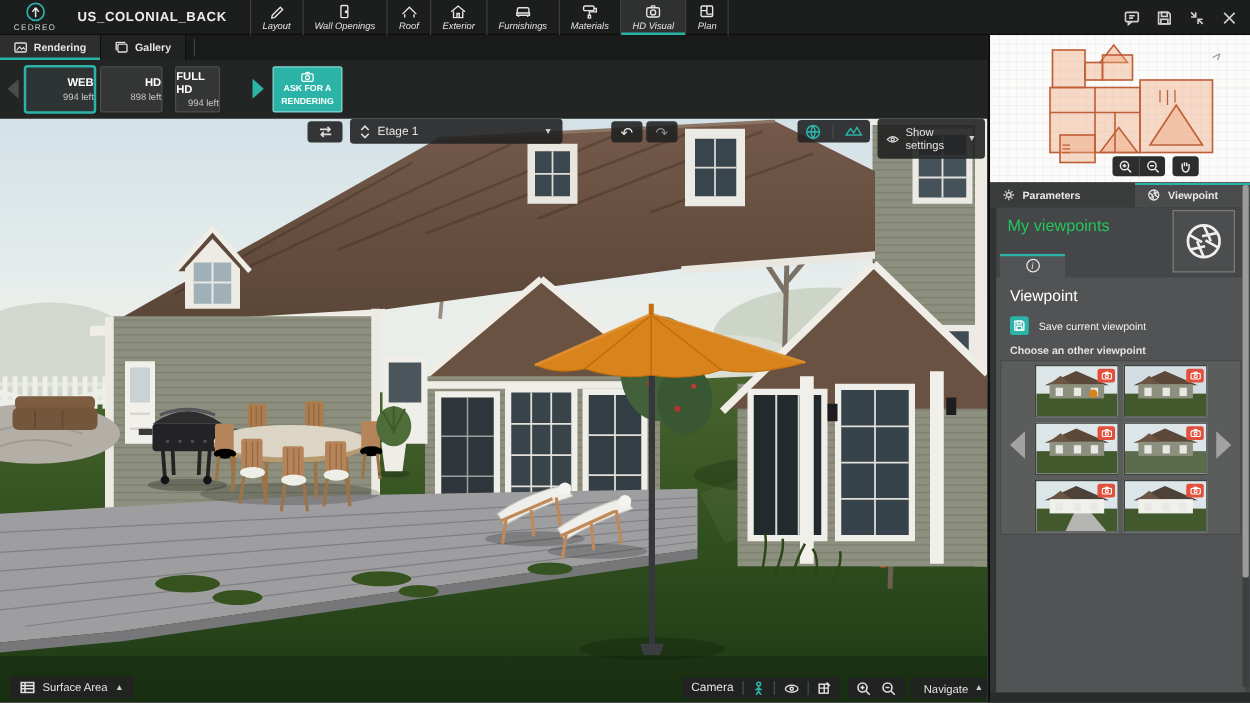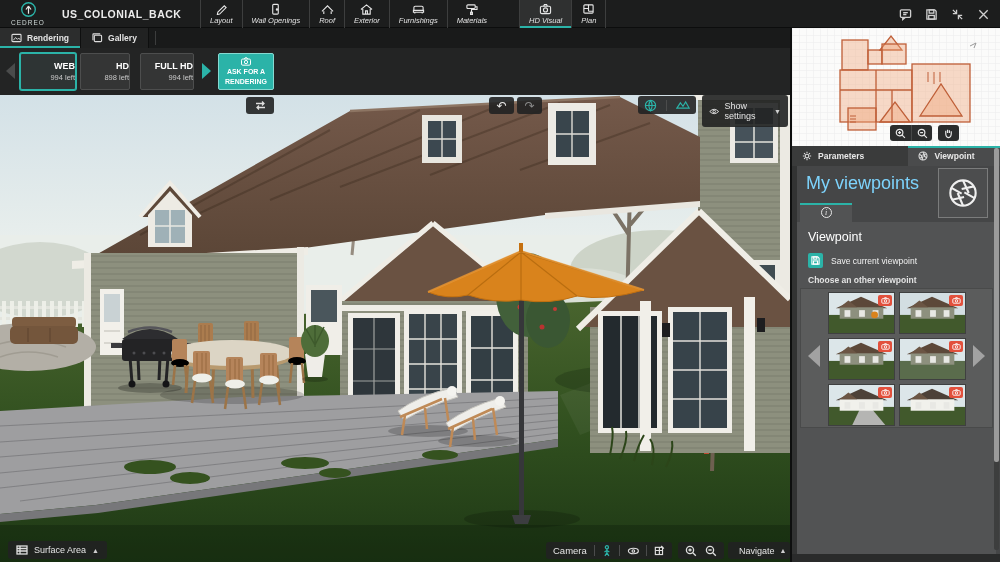--- a/index.html
+++ b/index.html
@@ -11,21 +11,21 @@
   .titlebar{position:absolute;left:0;top:0;width:1000px;height:28px;background:#1c1d1d;
     border-bottom:1px solid #0c0d0d;display:flex;align-items:center;z-index:40;}
   .brand{width:56px;height:28px;display:flex;flex-direction:column;align-items:center;justify-content:center;}
   .brand-name{font-size:6.5px;color:#cfd8d6;letter-spacing:1px;margin-top:1px;}
   .doc-title{margin-left:6px;font-size:10.5px;font-weight:700;color:#ececec;letter-spacing:.5px;}
   .main-tabs{position:absolute;left:200px;top:0;height:28px;display:flex;}
   .m-tab{height:28px;display:flex;flex-direction:column;align-items:center;justify-content:center;
     gap:1px;padding:0 9px;border-left:1px solid #3d3e3e;color:#e2e2e2;cursor:pointer;}
   .m-tab:last-child{border-right:1px solid #3d3e3e;}
   .m-tab .lbl{font-size:7.5px;white-space:nowrap;font-style:italic;}
-  .m-tab.active{background:#2f3030;box-shadow:inset 0 -2px 0 #2bb3a8;margin-left:23px;}
+  .m-tab.active{background:#2f3030;box-shadow:inset 0 -2px 0 #2bb3a8;}
   .m-tab svg{width:13px;height:12px;stroke:#e6e6e6;fill:none;stroke-width:1.2;}
   .win-icons{position:absolute;right:10px;top:0;height:28px;display:flex;align-items:center;gap:13px;}
   .win-icons svg{width:13px;height:13px;stroke:#d0d0d0;fill:none;stroke-width:1.4;cursor:pointer;}
 
   
   .left-col{position:absolute;left:0;top:28px;width:790px;height:534px;}
   .view-tabs{position:absolute;left:0;top:0;width:790px;height:20px;background:#191a1a;display:flex;}
   .vtab{height:20px;display:flex;align-items:center;gap:5px;padding:0 11px;background:#212222;
     color:#e3e3e3;font-size:8.5px;font-weight:700;border-right:1px solid #0e0f0f;cursor:pointer;}
   .vtab svg{width:11px;height:10px;stroke:#ddd;fill:none;stroke-width:1.2;}
@@ -80,21 +80,21 @@
   .mm-btn svg{width:11px;height:11px;stroke:#e8e8e8;fill:none;stroke-width:1.3;}
 
   .panel-tabs{position:absolute;left:0;top:118px;width:210px;height:20px;background:#2e2f2f;display:flex;}
   .p-tab{height:20px;display:flex;align-items:center;justify-content:flex-start;gap:6px;padding:0 10px;
     font-size:8.5px;font-weight:700;color:#e8e8e8;cursor:pointer;}
   .p-tab svg{width:10px;height:10px;stroke:#ddd;fill:none;stroke-width:1.3;}
   .p-tab.parameters{width:125px;background:#3a3b3b;}
   .p-tab.viewpoint{width:100px;background:#4a4b4c;box-shadow:inset 0 2px 0 #2bb3a8;}
   .panel-body{position:absolute;left:0;top:138px;width:210px;height:396px;background:#454647;}
   .gutter{position:absolute;left:0;top:0;width:5px;height:100%;background:#323333;}
-  .pb-head{position:absolute;left:14px;top:7px;font-size:18px;color:#7dd3fc;}
+  .pb-head{position:absolute;left:14px;top:7px;font-size:13px;color:#22c55e;}
   .aperture-btn{position:absolute;right:14px;top:2px;width:50px;height:50px;background:#4c4d4e;
     border:1px solid #7b7c7c;display:flex;align-items:center;justify-content:center;cursor:pointer;}
   .aperture-btn svg{width:32px;height:32px;stroke:#efefef;fill:none;stroke-width:1.6;}
   .info-tab{position:absolute;left:8px;top:37px;width:52px;height:19px;background:#525354;
     box-shadow:inset 0 2px 0 #2bb3a8;display:flex;align-items:center;justify-content:center;cursor:pointer;}
   .info-i{width:11px;height:11px;border:1px solid #e8e8e8;border-radius:50%;color:#e8e8e8;
     font-size:8px;display:flex;align-items:center;justify-content:center;font-family:"Liberation Serif",serif;font-style:italic;}
   .p-content{position:absolute;left:5px;top:56px;width:199px;height:332px;background:#525354;}
   .sec-title{position:absolute;left:11px;top:8px;font-size:12.5px;color:#fff;}
   .save-row{position:absolute;left:11px;top:31px;display:flex;align-items:center;gap:8px;cursor:pointer;}
@@ -238,21 +238,21 @@
     <div class="render-bar">
       <div class="tri left"></div>
       <div class="res-btn selected" style="left:20px;width:56px;">
         <span class="rl">WEB</span>
         <span class="rs">994 left</span>
       </div>
       <div class="res-btn" style="left:80px;width:50px;">
         <span class="rl">HD</span>
         <span class="rs">898 left</span>
       </div>
-      <div class="res-btn" style="left:140px;width:54px;">
+      <div class="res-btn" style="left:140px;width:36px;">
         <span class="rl">FULL HD</span>
         <span class="rs">994 left</span>
       </div>
       <div class="tri right"></div>
       <div class="cta">
         <svg viewBox="0 0 14 11">
             <rect x="1.5" y="2.5" width="11" height="7.5" rx="1.5"></rect>
             <path d="M5,2.5 L5.8,1 L8.2,1 L9,2.5"></path>
             <circle cx="7" cy="6.2" r="2"></circle>
           </svg>
@@ -527,20 +527,28 @@
           <path d="M610,360 Q614,340 612,332 M620,364 Q628,345 626,336 M634,366 Q638,350 644,340 M652,370 Q656,352 650,344 M666,372 Q674,356 672,346"></path>
         </g>
         <rect x="0" y="430" width="790" height="37" fill="rgba(8,22,6,0.28)"></rect>
       </svg>
 
       <div class="chip swap-btn">
         <svg width="13" height="11" viewBox="0 0 13 11">
             <path d="M2,3.5 L10,3.5 M8,1.5 L10,3.5 L8,5.5 M11,7.5 L3,7.5 M5,5.5 L3,7.5 L5,9.5"></path>
           </svg>
       </div>
+      <div class="chip floor-dd">
+        <svg width="8" height="11" viewBox="0 0 8 11">
+            <path d="M1,4 L4,1 L7,4 M1,7 L4,10 L7,7"></path>
+          </svg>
+        <span>Etage 1</span>
+        <span class="grow"></span>
+        <span class="caret">▼</span>
+      </div>
       <div class="chip undo-btn">
           <span>↶</span>
         </div>
       <div class="chip redo-btn">
           <span>↷</span>
         </div>
       <div class="chip env-chip">
         <svg width="13" height="13" viewBox="0 0 14 14">
             <circle cx="7" cy="7" r="5.5"></circle>
             <path d="M1.5,7 L12.5,7 M7,1.5 Q10.5,7 7,12.5 Q3.5,7 7,1.5"></path>

